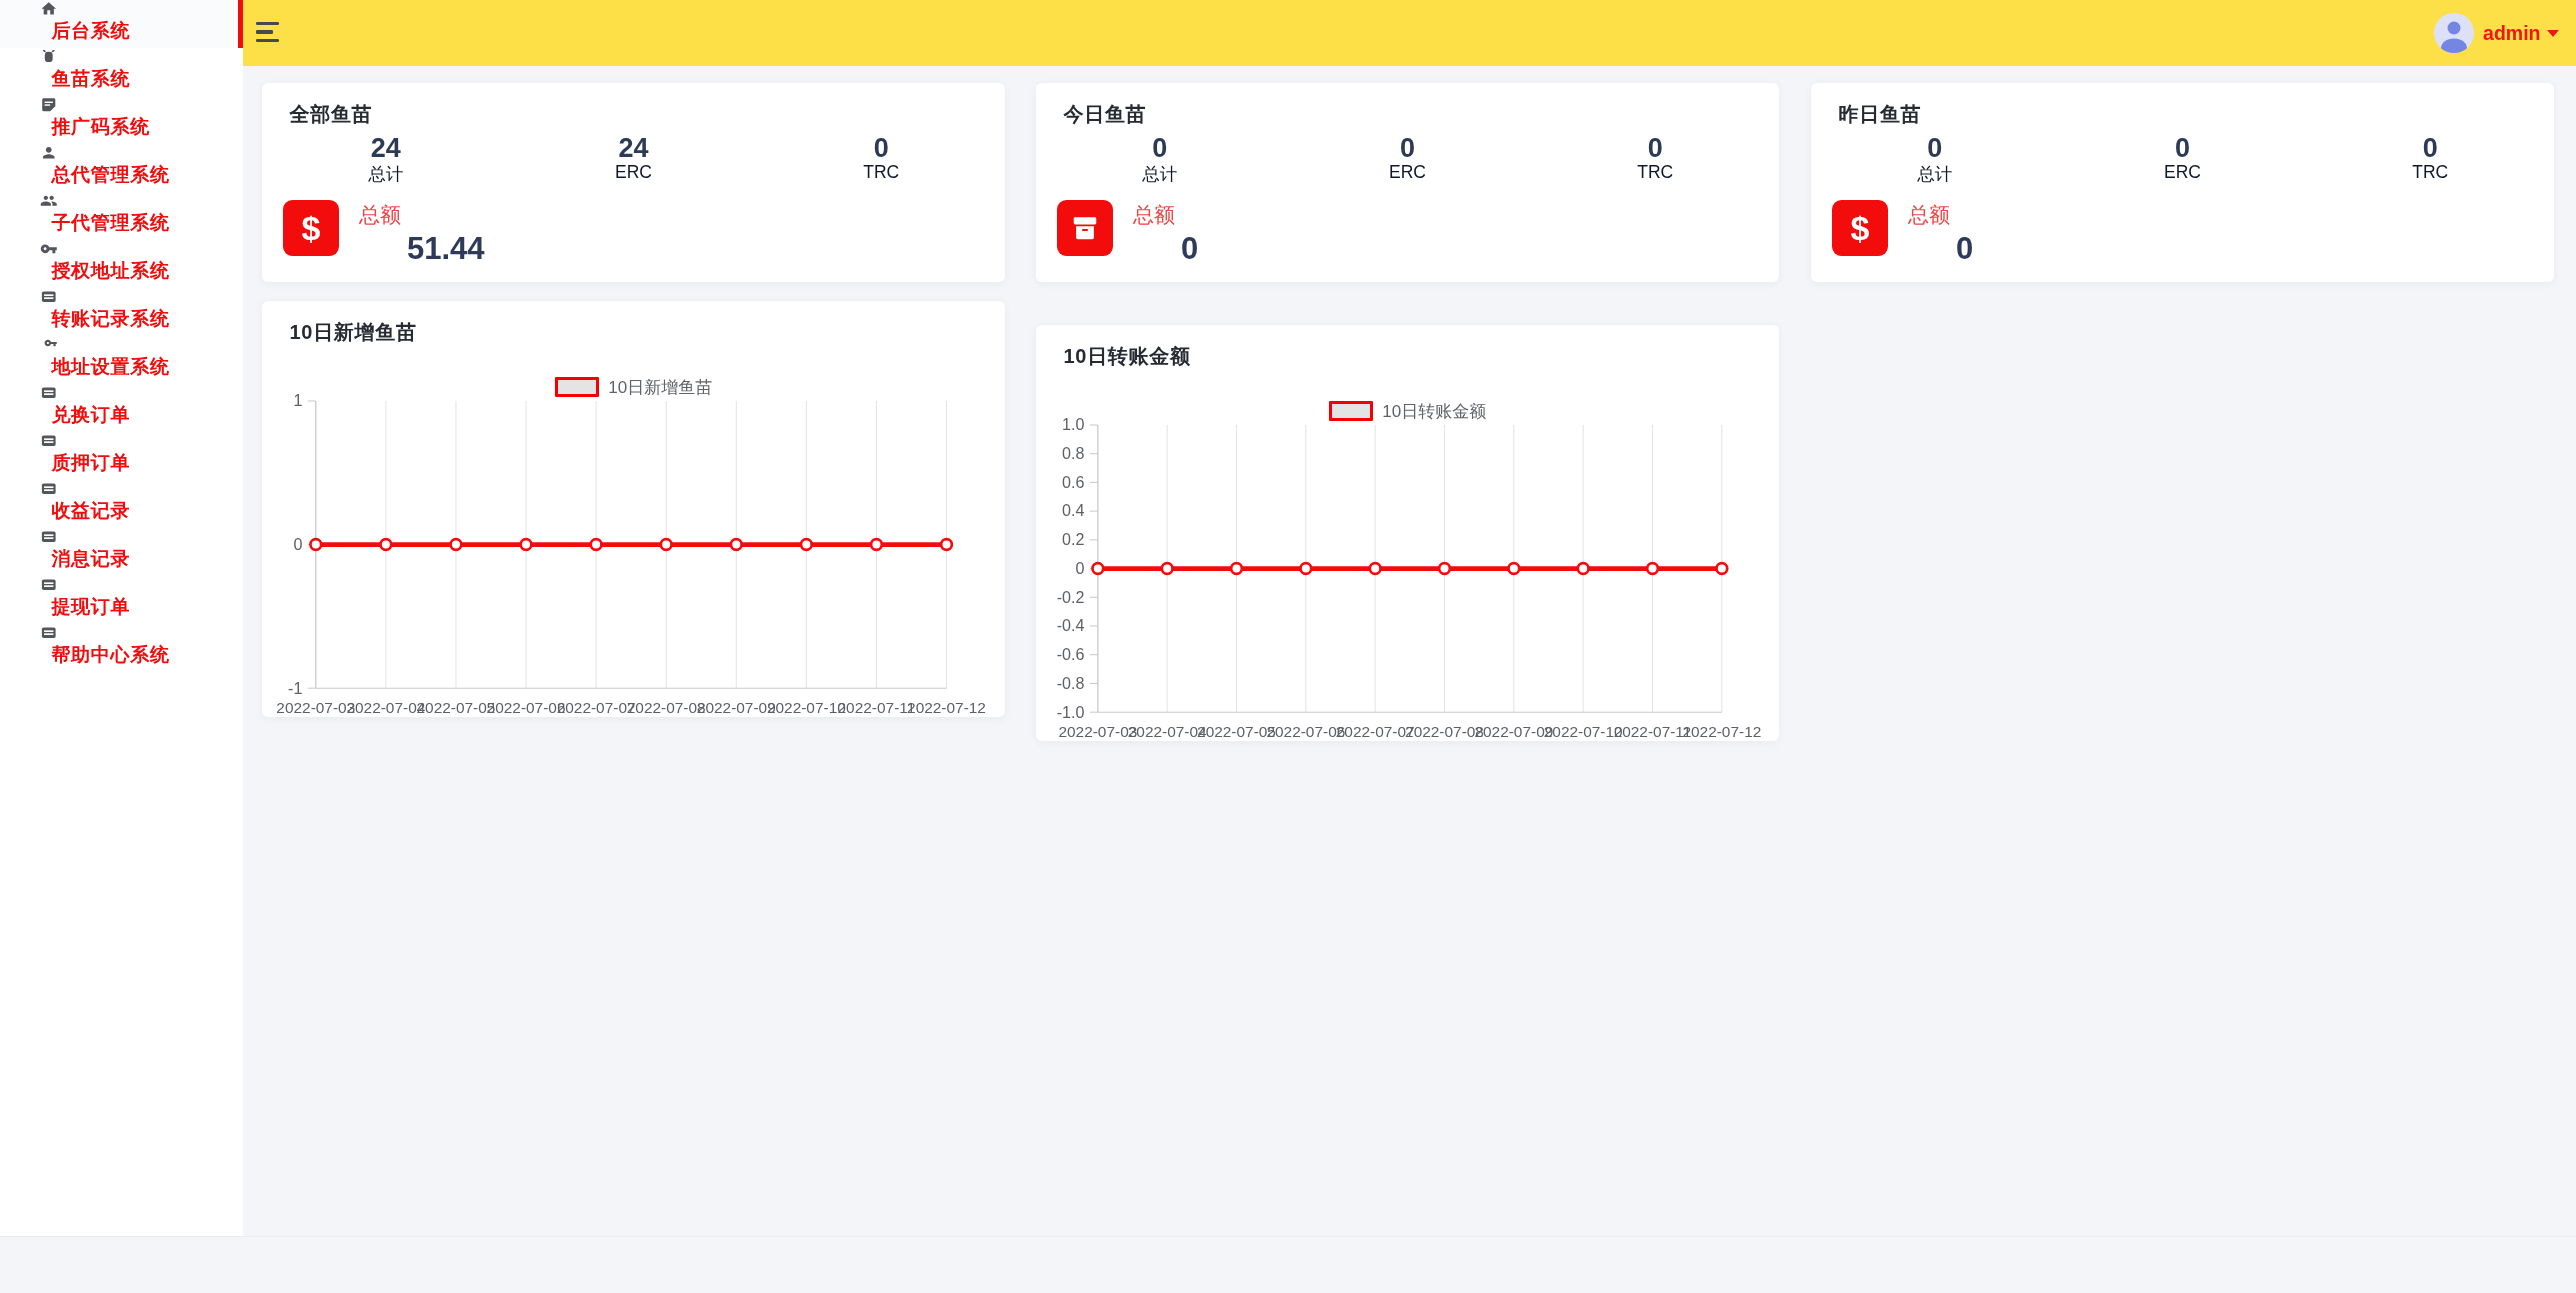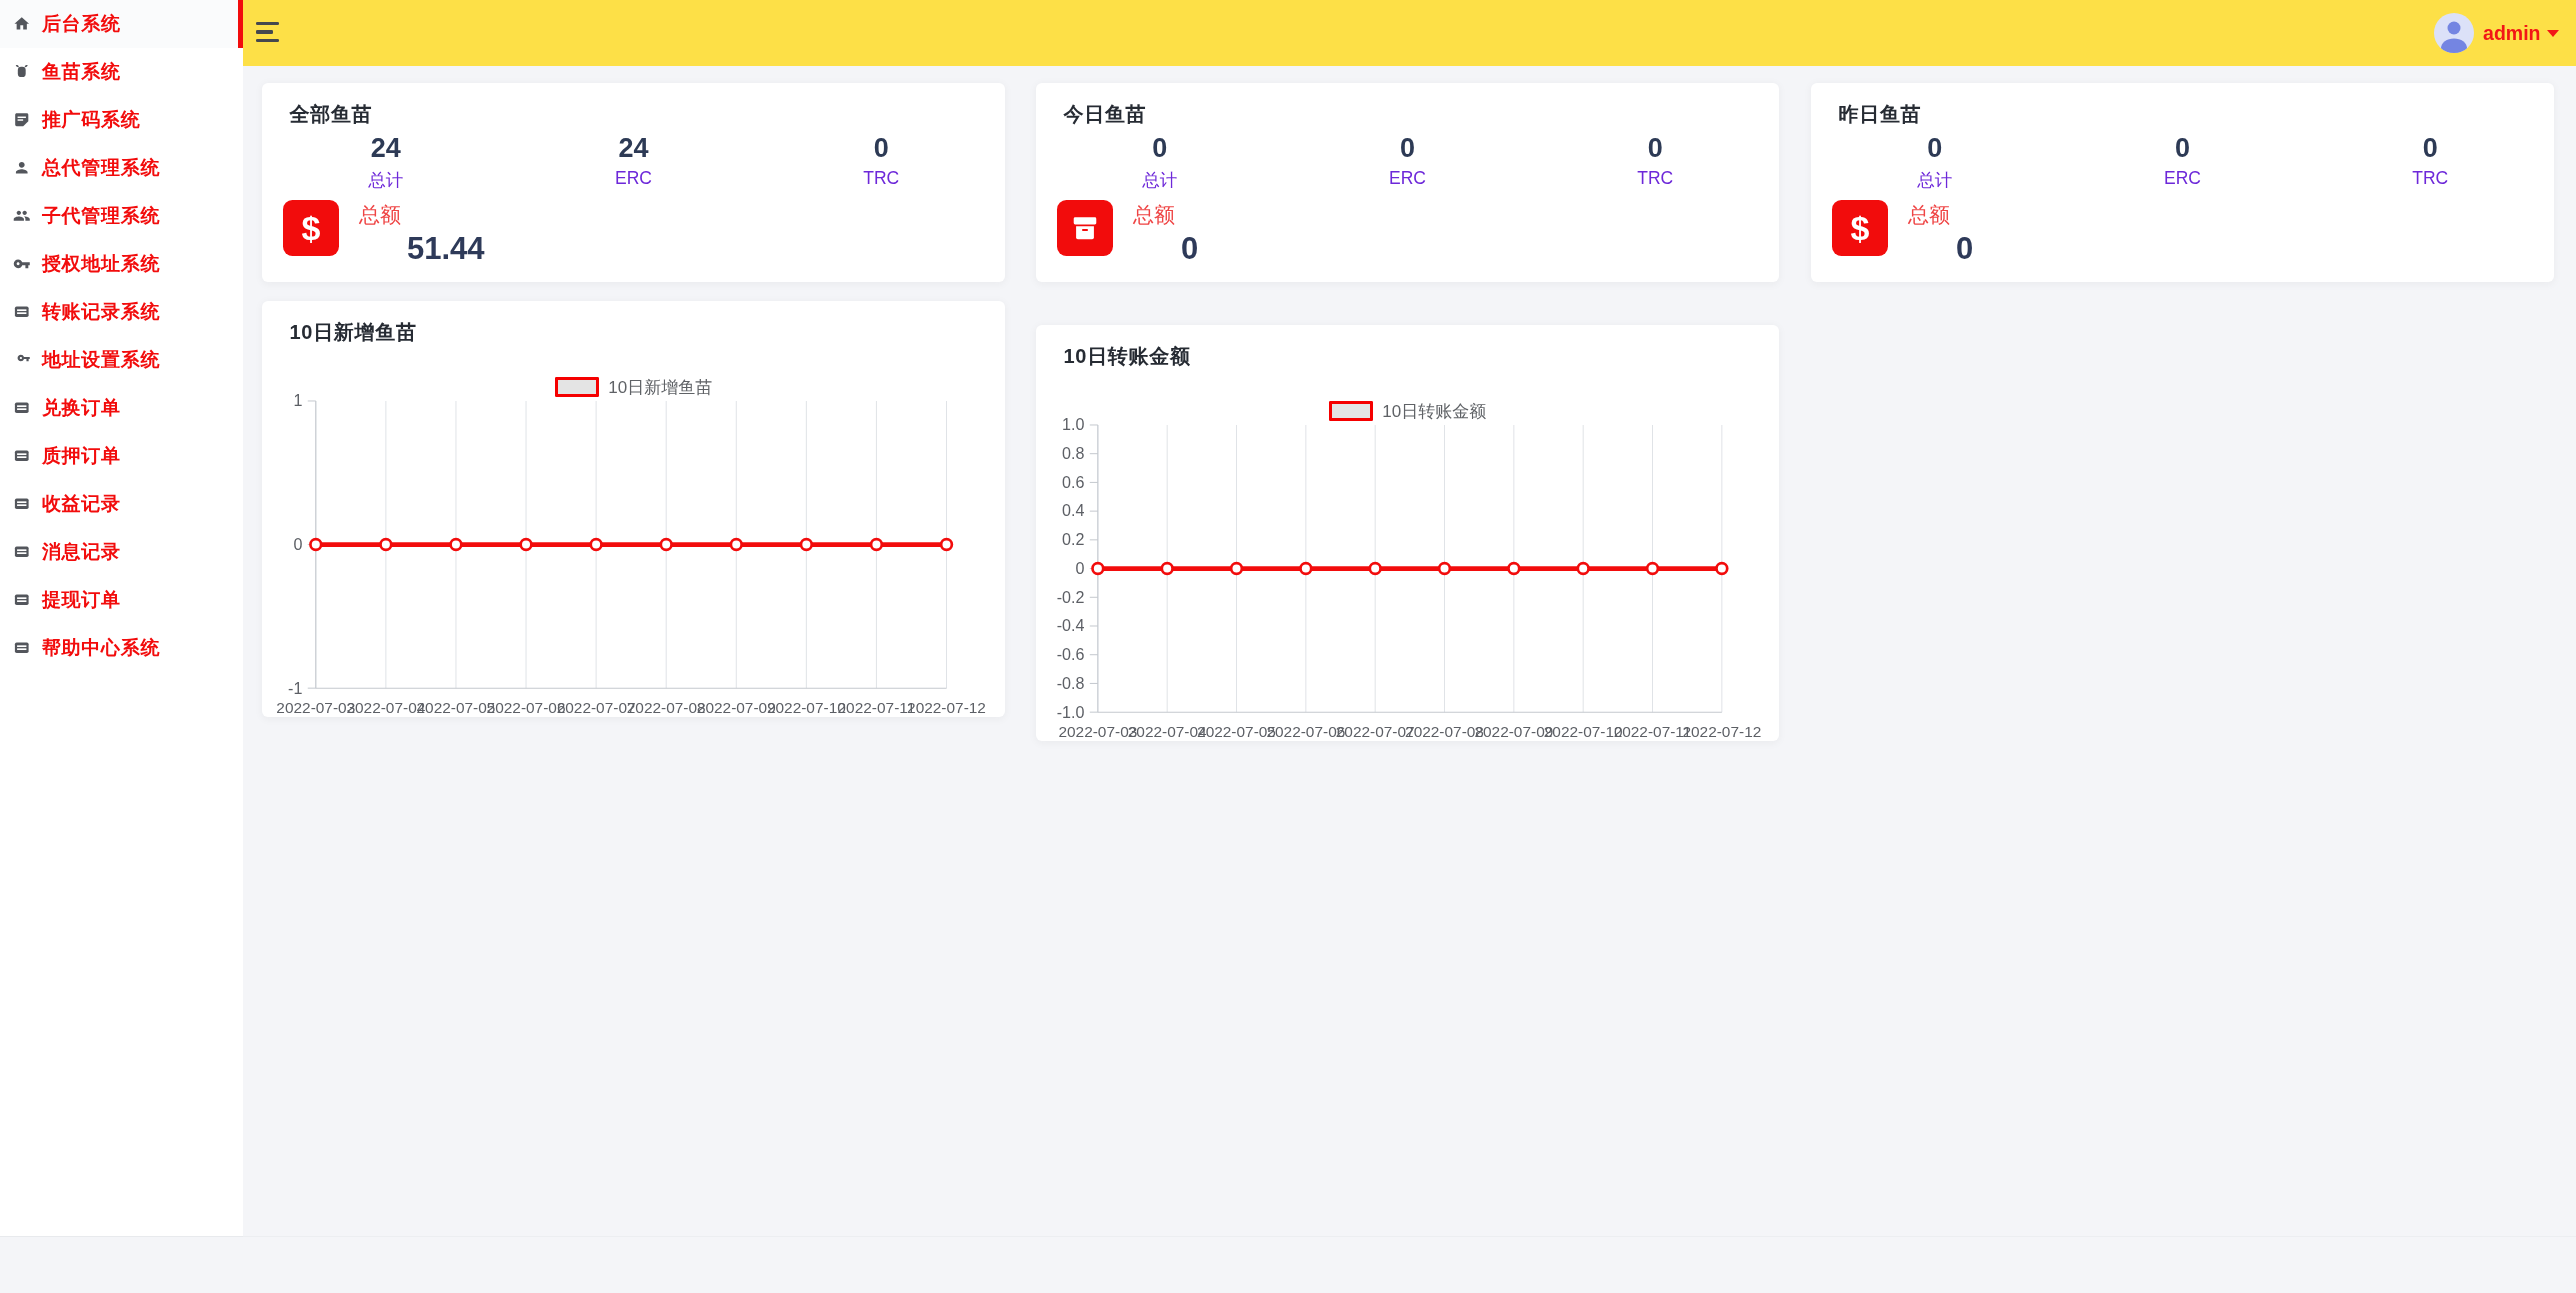--- a/index.html
+++ b/index.html
@@ -10,22 +10,22 @@
     -webkit-font-smoothing:antialiased;
   }
   .page{position:relative;width:2576px;height:1293px;}
 
   
   .sidebar{
     position:absolute;left:0;top:0;width:243px;height:1236px;
     background:#ffffff;border-bottom:0.7px solid #e8eaed;z-index:3;
   }
   .side-item{
-    position:relative;height:48px;display:flex;align-items:center;
-    padding-left:13px;cursor:pointer;
+    position:relative;height:48px;display:flex;
+    padding-left:40px;cursor:pointer;flex-direction:column;
   }
   .side-item.active{background:#fafbfc;}
   .side-item.active::after{
     content:"";position:absolute;right:0;top:0;bottom:0;width:5.4px;background:#f20c0c;
   }
   .side-icon{width:17.5px;height:17.5px;flex:0 0 17.5px;display:flex;align-items:center;justify-content:center;}
   .side-icon svg{width:17.5px;height:17.5px;fill:#53565c;stroke:none;}
   .side-label{margin-left:11.4px;font-size:19px;font-weight:700;color:#f20c0c;letter-spacing:0.7px;white-space:nowrap;}
 
   
@@ -47,21 +47,21 @@
   }
   .stat-card{top:83px;width:743px;height:199px;}
   .chart-card{top:301px;width:743px;height:416px;}
   .card h3{
     position:absolute;left:27.5px;top:18px;margin:0;
     font-size:20px;font-weight:700;color:#262b33;letter-spacing:0.7px;
   }
   .stats{position:absolute;left:0;right:0;top:51px;display:flex;text-align:center;}
   .stat{flex:1;}
   .stat .num{font-size:27px;font-weight:700;color:#2d3a55;line-height:28px;text-align:center;}
-  .stat .lbl{margin-top:6px;font-size:17.5px;color:#6d28d9;}
+  .stat .lbl{font-size:17.5px;color:#0f172a;}
   .badge{
     position:absolute;left:21px;top:117px;width:56px;height:56px;border-radius:9.4px;
     background:#f20c0c;display:flex;align-items:center;justify-content:center;
   }
   .badge .dollar{font-size:34px;font-weight:700;color:#ffffff;line-height:1;}
   .badge svg{width:38px;height:38px;}
   .total{position:absolute;left:97px;top:118px;}
   .total .tl{font-size:21px;color:#ef4444;}
   .total .tv{margin-top:4px;font-size:31px;font-weight:700;color:#2e3a59;line-height:32px;margin-left:48px;}
 

